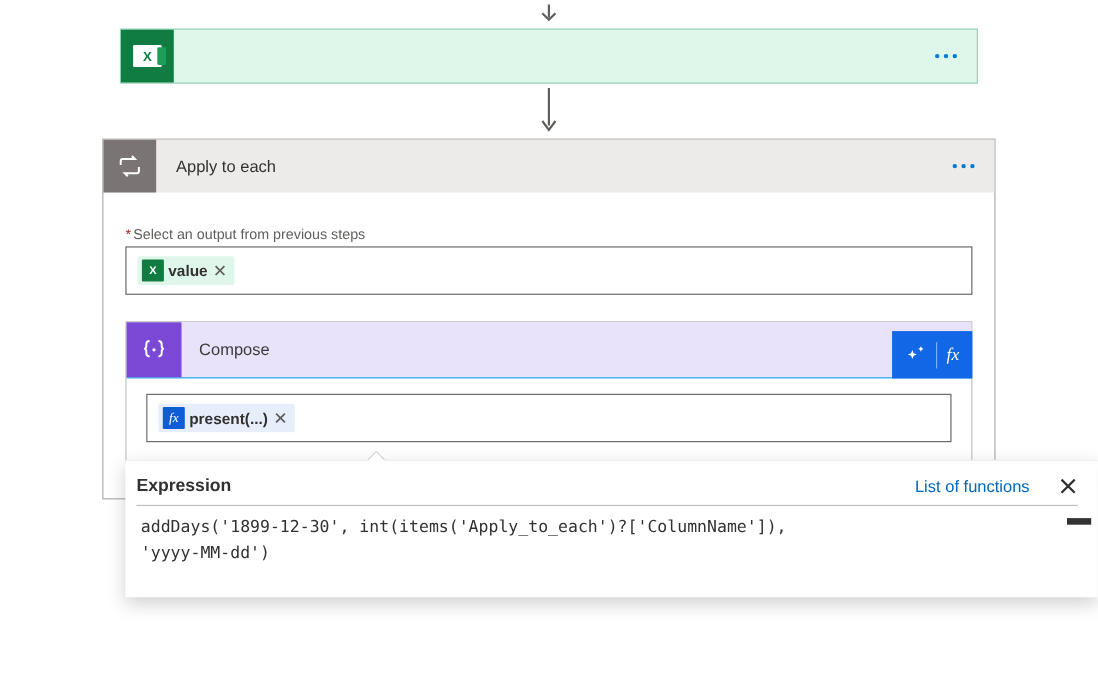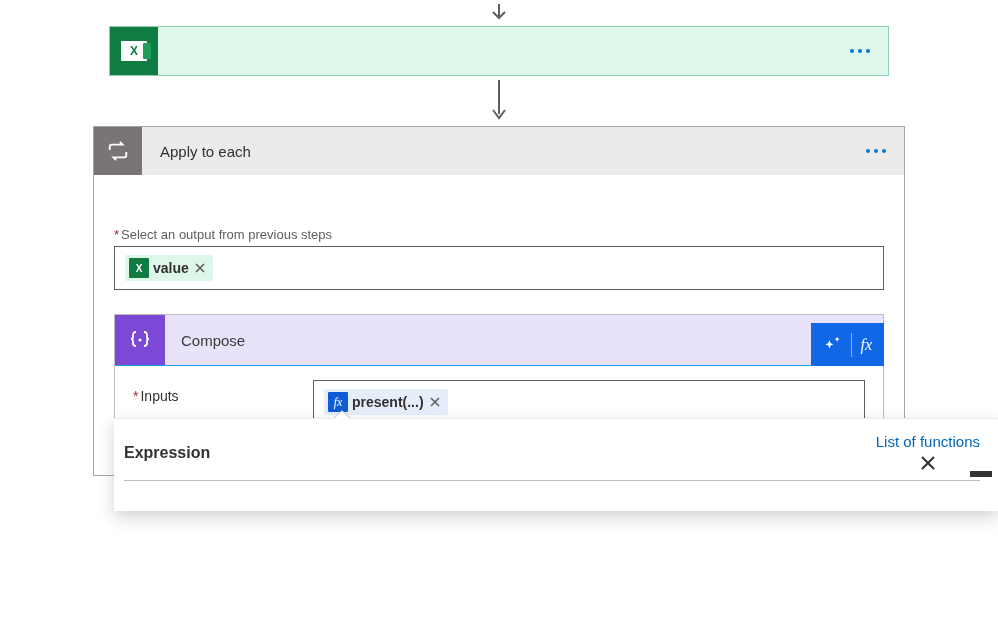--- a/index.html
+++ b/index.html
@@ -15,21 +15,21 @@
     .excel-icon-inner { width: 26px; height: 20px; background: #fff; border-radius: 1px; position: relative; display:flex; align-items:center; justify-content:center; color:#107c41; font-weight:700; font-size:12px; }
     .excel-icon-inner::before { content:""; position:absolute; right:-4px; top:2px; bottom:2px; width:8px; background:#1f9e5a; border-radius:1px; }
     .card-title { font-size: 15px; padding: 0 18px; color: #323130; flex:1; }
     .card-menu { position: absolute; right: 18px; top: 50%; transform: translateY(-50%); }
     .dots { display: flex; gap: 4px; }
     .dots span { width: 4px; height: 4px; background: #0078d4; border-radius: 50%; display:block; }
 
     .foreach-card { width: 812px; border-color: #a6a6a6; }
     .foreach-header { display:flex; align-items:center; background:#edebe9; position: relative; }
     .foreach-icon { width: 48px; height: 48px; background: #7a7574; display:flex; align-items:center; justify-content:center; color:#fff; }
-    .foreach-body { padding: 40px 20px 32px 20px; margin-top: 12px; }
+    .foreach-body { padding: 30px 20px 32px 20px; }
 
     .field-label { font-size: 13px; color: #605e5c; margin-bottom: 4px; }
     .req { color: #a4262c; margin-right: 2px; }
 
     .input-box { border: 1px solid #605e5c; padding: 6px 8px; min-height: 36px; display:flex; align-items:center; background:#fff; }
 
     .token { display:inline-flex; align-items:center; gap:4px; padding:3px 6px 3px 4px; margin:2px; border-radius:2px; }
     .token-excel { background:#dff6eb; }
     .token-ico { width:20px; height:20px; display:flex; align-items:center; justify-content:center; border-radius:1px; }
     .token-ico.excel { background:#107c41; color:#fff; font-size:10px; font-weight:700; }
@@ -45,21 +45,21 @@
     .ai-fx .sep { width:1px; height:24px; background:rgba(255,255,255,0.5); }
     .compose-body { padding: 14px 18px 18px 18px; display:flex; align-items:flex-start; }
     .compose-label { width: 180px; font-size: 14px; padding-top: 8px; }
     .compose-input { flex:1; }
 
     .token-fx { background:#e6eefc; }
 
     .expression-popover { position:absolute; left: 114px; right: 0; top: 418px; background:#fff; border-top:1px solid #edebe9; box-shadow: 0 6px 16px rgba(0,0,0,0.18); padding: 12px 18px 30px 10px; }
     .exp-header { display:flex; align-items:center; justify-content:space-between; border-bottom:1px solid #bdbdbd; padding: 2px 0 8px 0; }
     .exp-title { font-weight:600; font-size:16px; }
-    .exp-right { display:flex; align-items:center; gap: 4px; flex-direction: column; }
+    .exp-right { display:flex; align-items:center; gap: 26px; }
     .exp-link { color:#0067b8; font-size:15px; }
     .exp-close { cursor:pointer; display:flex; align-items:center; }
     .exp-code { font-family: ui-monospace, Menlo, Consolas, monospace; font-size:15px; white-space:pre; padding: 8px 4px 0 4px; line-height:1.5; }
     .exp-scroll-hint { position:absolute; right:6px; bottom:-6px; top:52px; width:14px; }
     .exp-scroll-hint::after { content:""; position:absolute; right:0; top:0; width:22px; height:6px; background:#333; }
 
     .foreach-card, .compose-card { position:relative; }
 
     .caret { position:absolute; top:-8px; left:220px; width:0; height:0; border-left:8px solid transparent; border-right:8px solid transparent; border-bottom:8px solid #fff; filter: drop-shadow(0 -1px 0 #bdbdbd); }
 
@@ -136,21 +136,20 @@
           <div class="ai-fx">
             <svg width="20" height="20" viewBox="0 0 24 24" fill="#fff">
                 <path d="M5 12 l2-5 2 5 5 2-5 2-2 5-2-5-5-2z" transform="scale(0.7) translate(4 2)"></path>
                 <path d="M16 4 l1-2 1 2 2 1-2 1-1 2-1-2-2-1z"></path>
               </svg>
             <div class="sep"></div>
             <span style="font-style:italic; font-family:Georgia,serif; font-size:16px;">fx</span>
           </div>
         </div>
         <div class="compose-body">
-          <div class="compose-label"><span class="req">*</span><span>Inputs</span></div>
           <div class="compose-input">
             <div class="input-box">
               <span class="token token-fx">
                 <span class="token-ico fx">fx</span>
                 <span class="token-label">present(...)</span>
                 <span class="token-remove">
                   <svg width="14" height="14" viewBox="0 0 14 14">
                       <path d="M3 3 L11 11 M11 3 L3 11" stroke="#605e5c" stroke-width="1.6"></path>
                     </svg>
                 </span>
@@ -170,14 +169,16 @@
     <div class="exp-title">Expression</div>
     <div class="exp-right">
       <a class="exp-link">List of functions</a>
       <span class="exp-close">
         <svg width="18" height="18" viewBox="0 0 18 18">
             <path d="M3 3 L15 15 M15 3 L3 15" stroke="#323130" stroke-width="2"></path>
           </svg>
       </span>
     </div>
   </div>
+  <div class="exp-code">addDays('1899-12-30', int(items('Apply_to_each')?['ColumnName']),
+'yyyy-MM-dd')</div>
   <div class="exp-scroll-hint"></div>
 </div>
 
 </body></html>

